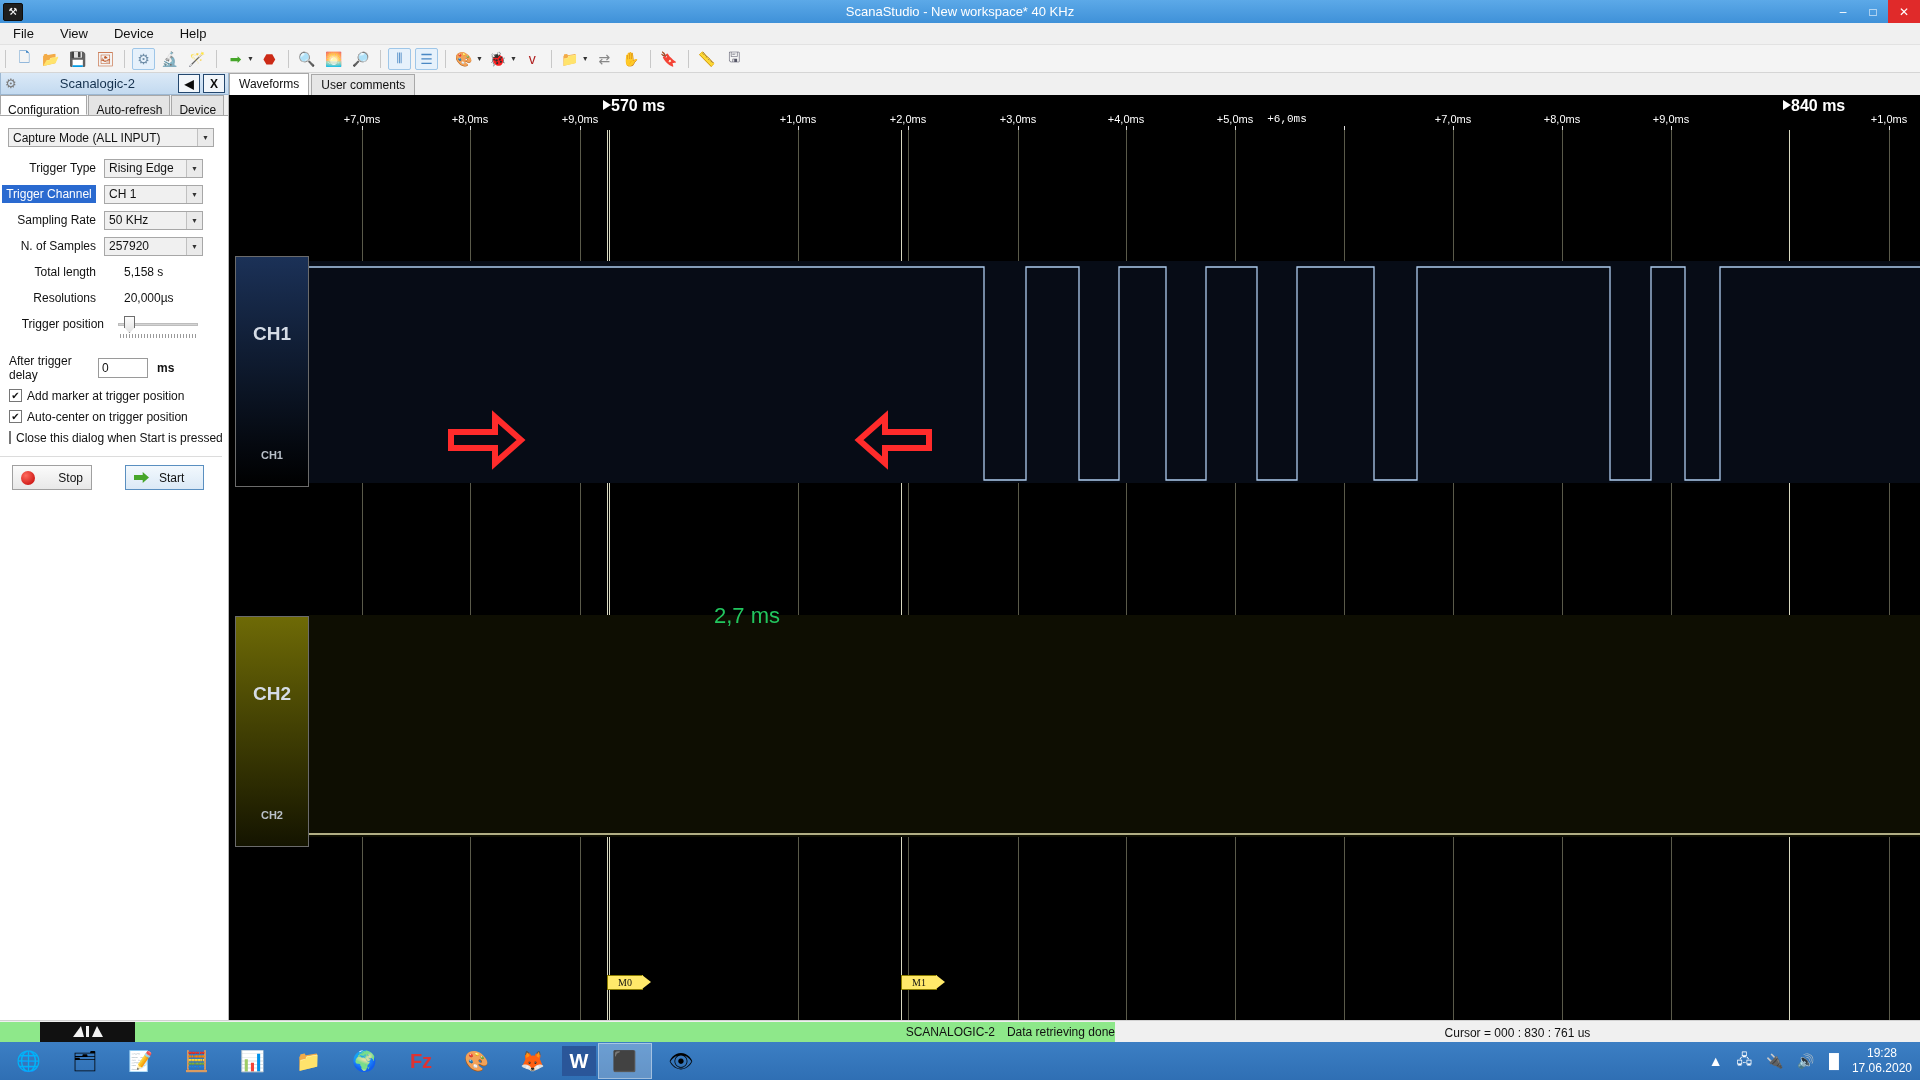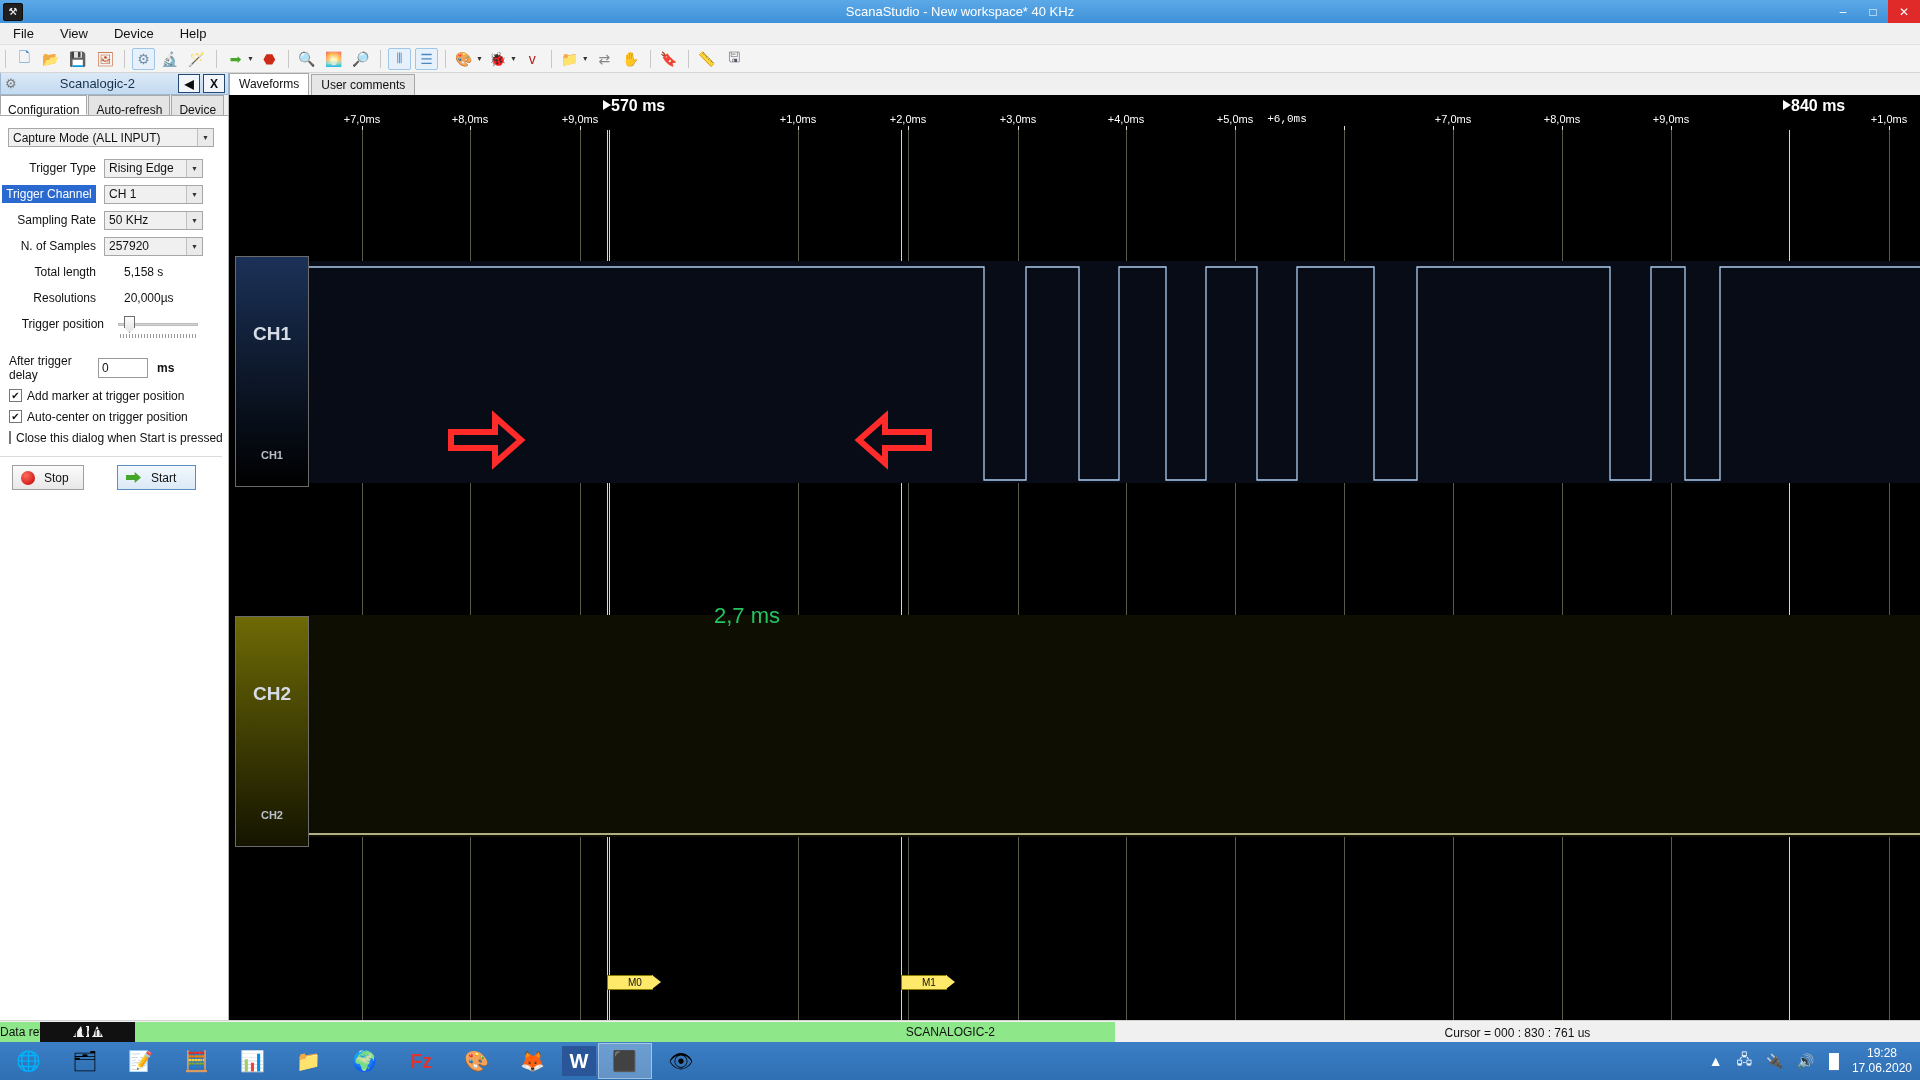--- a/index.html
+++ b/index.html
@@ -169,36 +169,36 @@
   .ch1box { background:linear-gradient(#1b3157,#000); }
   .ch2box { background:linear-gradient(#6e6a06,#141400); }
 
   .lane { position:absolute; left:80px; right:0; }
   .ch1lane { background:#070c16; }
   .ch2lane { background:#0e0e02; }
   .ann-text { position:absolute; color:#22c55e; font-size:22px; white-space:nowrap; }
 
   .marker {
     position:absolute; height:15px; background:#ffe96a; border:1px solid #8a7c00;
-    font-size:10px; color:#111; line-height:13px; padding-left:20px; padding-right:10px;
-    display:flex; align-items:center;
+    font-size:10px; color:#111; line-height:13px; padding-left:10px; padding-right:10px;
+    display:flex; align-items:center;font-family:Liberation Serif, serif;
   }
   .marker::after {
     content:''; position:absolute; right:-9px; top:-1px;
     border-left:9px solid #ffe96a; border-top:7.5px solid transparent; border-bottom:7.5px solid transparent;
   }
 
   
   .statusbar {
     position:absolute; top:1020px; left:0; width:1920px; height:22px;
     background:#f0f0f0; display:flex; align-items:center; border-top:1px solid #d2d2d2;
   }
   .sb-green { height:20px; background:#8ee88a; display:flex; align-items:center; position:relative; }
   .sb-prog { position:absolute; left:40px; top:0; width:95px; height:20px; background:#111; display:flex; align-items:center; justify-content:center; }
-  .sb-text { position:absolute; width:100%; text-align:left; font-size:12px; color:#111; }
+  .sb-text { position:absolute; width:100%; text-align:right; font-size:12px; color:#111; }
   .sb-dev { position:absolute; font-size:12px; color:#111; }
   .sb-cursor { font-size:12px; color:#111; }
 
   
   .taskbar {
     position:absolute; top:1042px; left:0; width:1920px; height:38px;
     background:linear-gradient(#3c7fc4,#2f6fb4); display:flex; align-items:center;
   }
   .tkitem {
     width:54px; height:36px; margin-left:2px;
@@ -357,21 +357,21 @@
           </div>
           <div class="chk">
             <span class="chkbox"></span>
             <span class="chk-lbl">Close this dialog when Start is pressed</span>
           </div>
         </div>
 
       <div class="hr"></div>
 
       <div style="display:flex;padding:0 12px;margin-top:7px;">
-        <div class="btn" style="width:72px;">
+        <div class="btn" style="width:80px;justify-content:space-between;">
           <span class="dot-red"></span>
           <span>Stop</span>
         </div>
         <div class="btn start" style="width:79px;margin-left:33px;">
           <span class="arr-green"></span>
           <span>Start</span>
         </div>
       </div>
     </div>
   </div>

